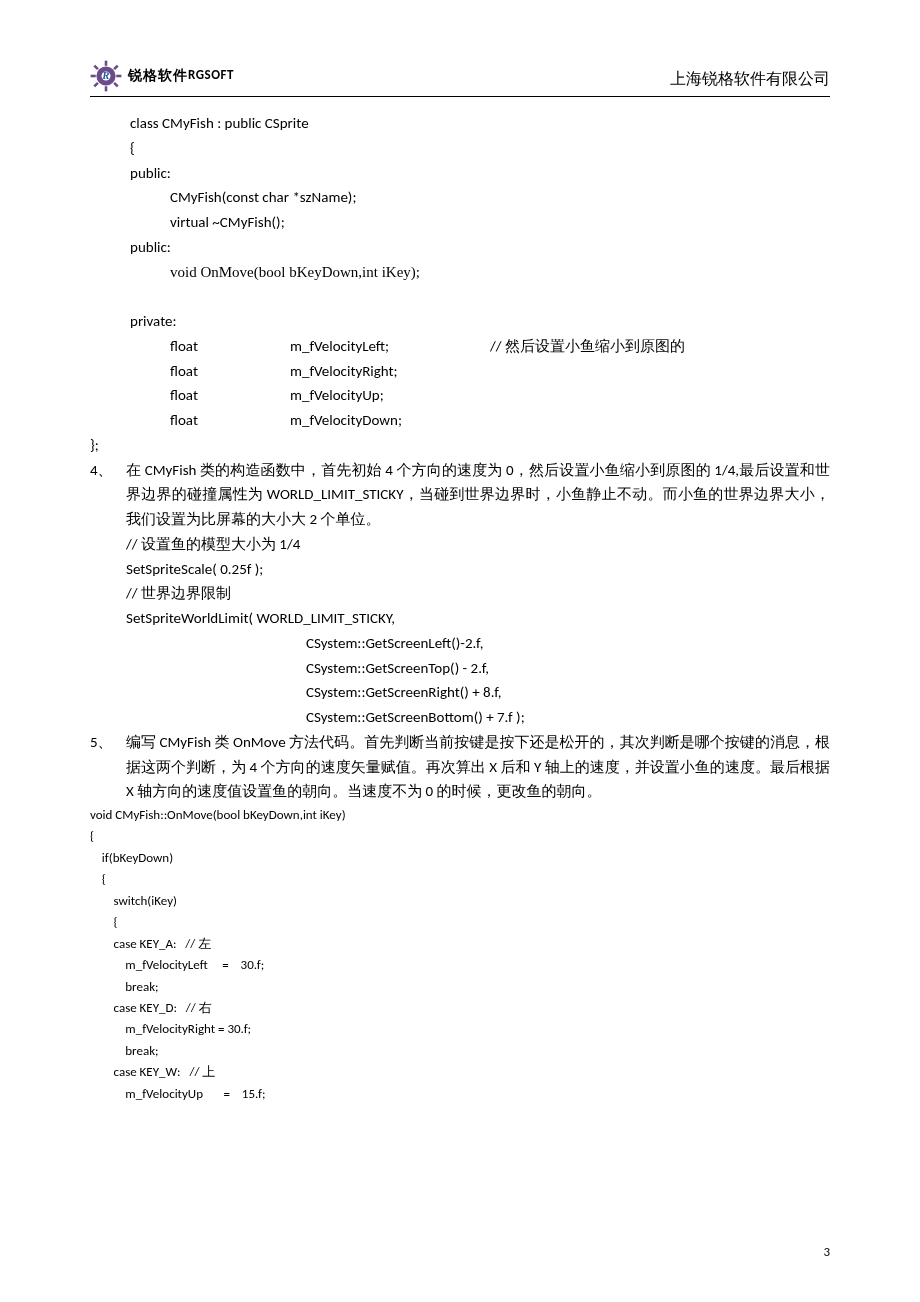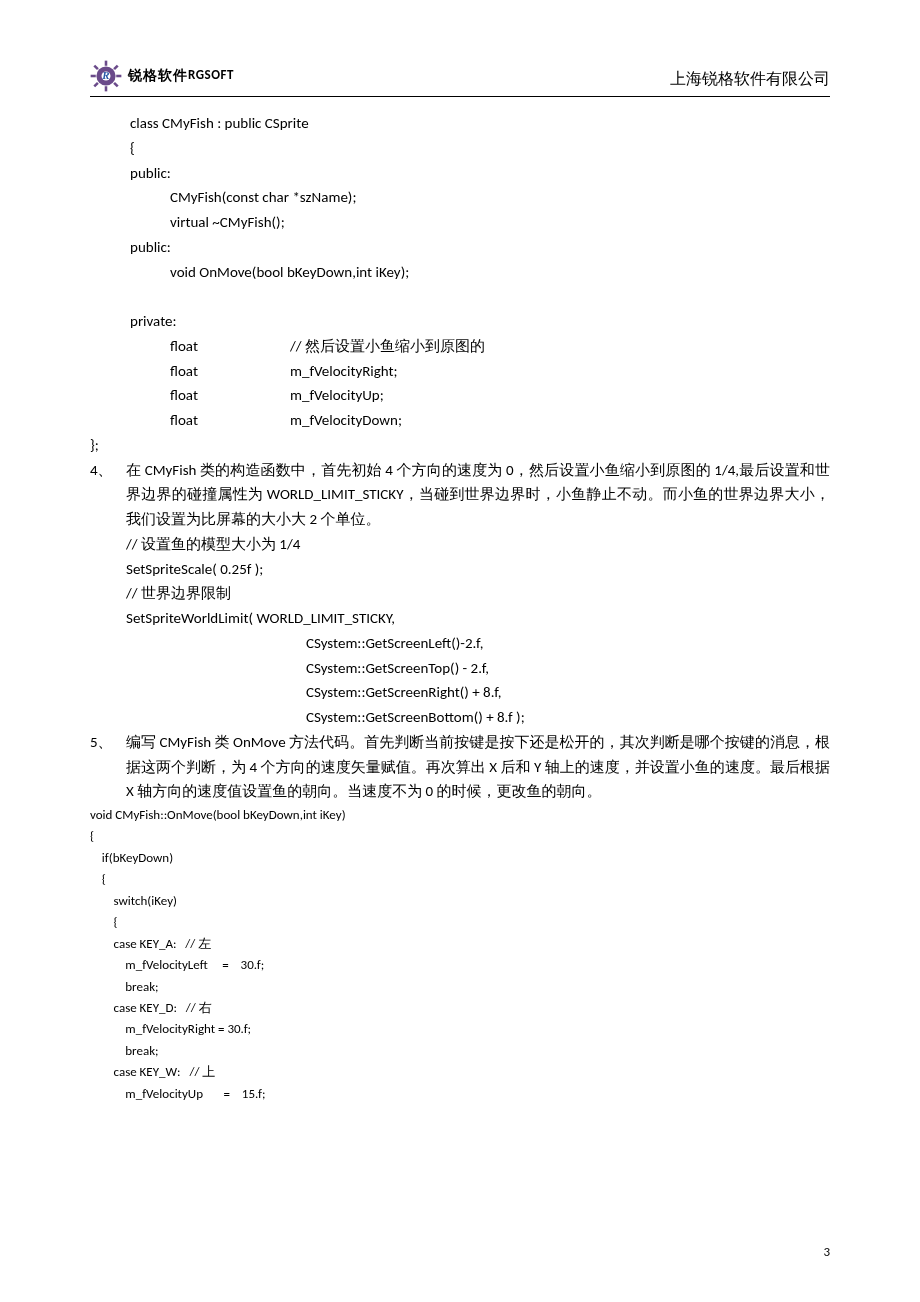--- a/index.html
+++ b/index.html
@@ -84,25 +84,26 @@
 
   <div class="content">
 
     <div class="code-block">
       <div>class CMyFish : public CSprite</div>
       <div>{</div>
       <div>public:</div>
       <div style="padding-left:40px;">CMyFish(const char *szName);</div>
       <div style="padding-left:40px;">virtual ~CMyFish();</div>
       <div>public:</div>
-      <div style="padding-left:40px;">void OnMove(bool bKeyDown,int iKey);</div>
+      <div style="padding-left:40px;font-family:Liberation Serif, serif;">void OnMove(bool bKeyDown,int iKey);</div>
       <div style="height:1.65em;"></div>
       <div>private:</div>
       <div style="padding-left:40px; display:flex;">
         <span style="width:120px;">float</span>
+        <span style="width:200px;">m_fVelocityLeft;</span>
         <span>// 然后设置小鱼缩小到原图的</span>
       </div>
       <div style="padding-left:40px; display:flex;">
         <span style="width:120px;">float</span>
         <span>m_fVelocityRight;</span>
       </div>
       <div style="padding-left:40px; display:flex;">
         <span style="width:120px;">float</span>
         <span>m_fVelocityUp;</span>
       </div>
@@ -118,21 +119,21 @@
       <div class="list-body">
         <span>在 CMyFish 类的构造函数中，首先初始 4 个方向的速度为 0，然后设置小鱼缩小到原图的 1/4,最后设置和世界边界的碰撞属性为 WORLD_LIMIT_STICKY，当碰到世界边界时，小鱼静止不动。而小鱼的世界边界大小，我们设置为比屏幕的大小大 2 个单位。</span>
         <div class="code-block">
           <div>// 设置鱼的模型大小为 1/4</div>
           <div>SetSpriteScale( 0.25f );</div>
           <div>// 世界边界限制</div>
           <div>SetSpriteWorldLimit( WORLD_LIMIT_STICKY,</div>
           <div style="padding-left:180px;">CSystem::GetScreenLeft()-2.f,</div>
           <div style="padding-left:180px;">CSystem::GetScreenTop() - 2.f,</div>
           <div style="padding-left:180px;">CSystem::GetScreenRight() + 8.f,</div>
-          <div style="padding-left:180px;">CSystem::GetScreenBottom() + 8.f );</div>
+          <div style="padding-left:180px;">CSystem::GetScreenBottom() + 7.f );</div>
         </div>
       </div>
     </div>
 
     <div class="listitem" style="margin-left:-40px;">
       <div class="list-label">5、</div>
       <div class="list-body">编写 CMyFish 类 OnMove 方法代码。首先判断当前按键是按下还是松开的，其次判断是哪个按键的消息，根据这两个判断，为 4 个方向的速度矢量赋值。再次算出 X 后和 Y 轴上的速度，并设置小鱼的速度。最后根据 X 轴方向的速度值设置鱼的朝向。当速度不为 0 的时候，更改鱼的朝向。</div>
     </div>
 
     <pre class="code-block" style="margin-left:-40px;">void CMyFish::OnMove(bool bKeyDown,int iKey)

